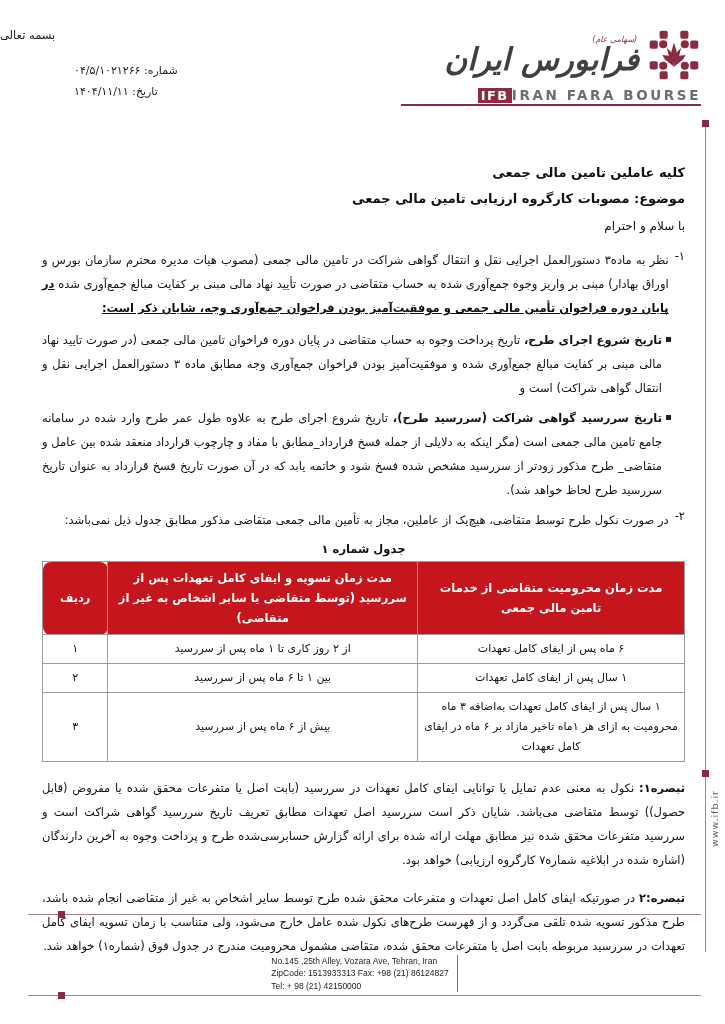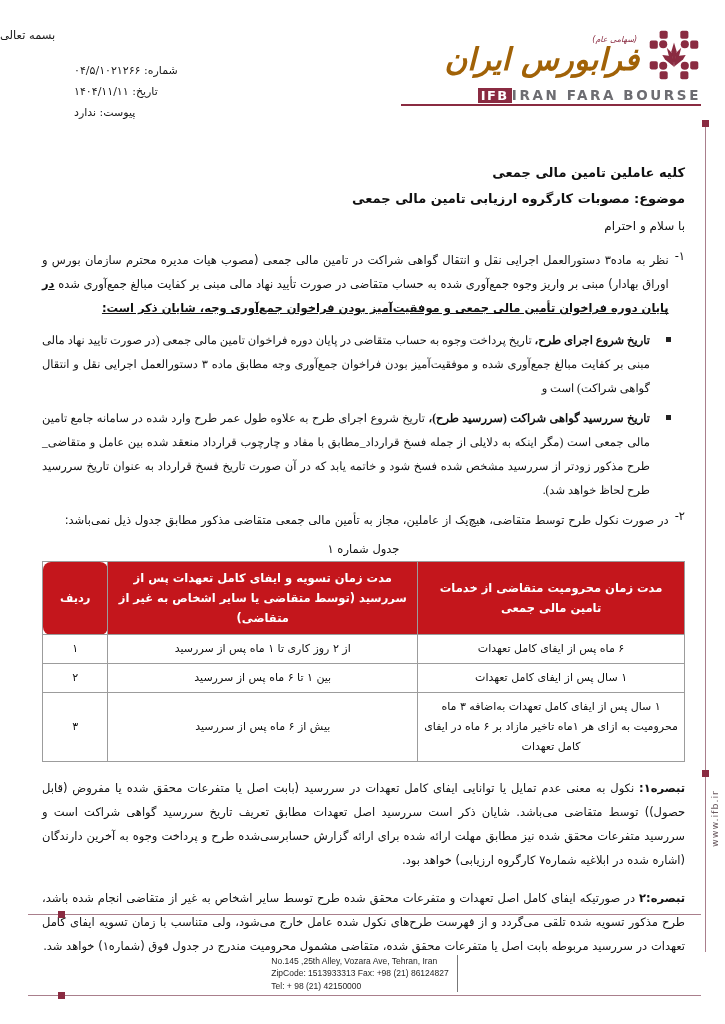--- a/index.html
+++ b/index.html
@@ -18,21 +18,21 @@
   }
   .logo-block{
     position:absolute;top:28px;right:24px;width:300px;text-align:left;
     direction:ltr;
   }
   .logo-row{display:flex;align-items:center;justify-content:flex-end;gap:8px;}
   .logo-wordmark{
     display:flex;flex-direction:column;align-items:flex-end;line-height:1;font-style:italic;
   }
   .logo-fa{
-    font-size:31px;font-weight:bold;color:#a16207;direction:rtl;
+    font-size:31px;font-weight:bold;color:#404040;direction:rtl;
     font-family:"DejaVu Sans","Liberation Sans",sans-serif;
     letter-spacing:-1px;white-space:nowrap;
   }
   .logo-sub{
     font-size:8px;color:#8a2b41;direction:rtl;margin-top:1px;margin-right:2px;
   }
   .logo-mark{width:54px;height:54px;flex:0 0 54px;}
   .logo-en{
     margin-top:5px;text-align:right;font-size:13.5px;letter-spacing:2.6px;
     color:#6d6d72;font-weight:bold;white-space:nowrap;
@@ -82,31 +82,31 @@
   }
   .num{flex:0 0 auto;font-size:11.5px;padding-top:1px;white-space:nowrap;}
   .ptext{
     flex:1 1 auto;font-size:11.5px;line-height:24px;text-align:justify;
     text-align-last:right;
   }
   .u-bold{font-weight:bold;text-decoration:underline;}
   .b{font-weight:bold;}
 
   ul.bullets{list-style:none;margin:8px 14px 0 0;padding:0;}
-  ul.bullets > li{display:flex;gap:16px;margin-bottom:6px;font-family:Liberation Serif, serif;}
+  ul.bullets > li{display:flex;gap:4px;margin-bottom:6px;}
   .sq{
     flex:0 0 auto;width:5px;height:5px;background:#222;margin-top:9px;
   }
   .btext{
     flex:1 1 auto;font-size:11.5px;line-height:24px;text-align:justify;
     text-align-last:right;
   }
 
   .tbl-caption{
-    text-align:center;font-size:11.5px;font-weight:normal;margin:10px 0 5px;
+    text-align:center;font-size:11.5px;font-weight:bold;margin:10px 0 5px;
   }
   table.t1{
     width:100%;border-collapse:collapse;table-layout:fixed;
   }
   table.t1 th{
     background:#c4161c;color:#fff;font-size:11.5px;font-weight:bold;
     padding:6px 5px;line-height:20px;border:1px solid #9c9c9c;text-align:center;
     vertical-align:middle;
   }
   table.t1 td{
@@ -194,21 +194,20 @@
     </div>
     <div class="logo-en">
       <span class="ifb">IFB</span><span>IRAN FARA BOURSE</span>
     </div>
   </div>
   <div class="logo-rule"></div>
 
   <div class="meta">
     <div>شماره: ۰۴/۵/۱۰۲۱۲۶۶</div>
     <div>تاریخ: ۱۴۰۴/۱۱/۱۱</div>
-    <div>پیوست: ندارد</div>
   </div>
 
   <div class="side-rule"></div>
   <div class="side-dot" style="top:120px"></div>
   <div class="side-dot" style="top:770px"></div>
   <div class="side-url">www.ifb.ir</div>
 
   <div class="content">
 
     <div class="subject">کلیه عاملین تامین مالی جمعی</div>

